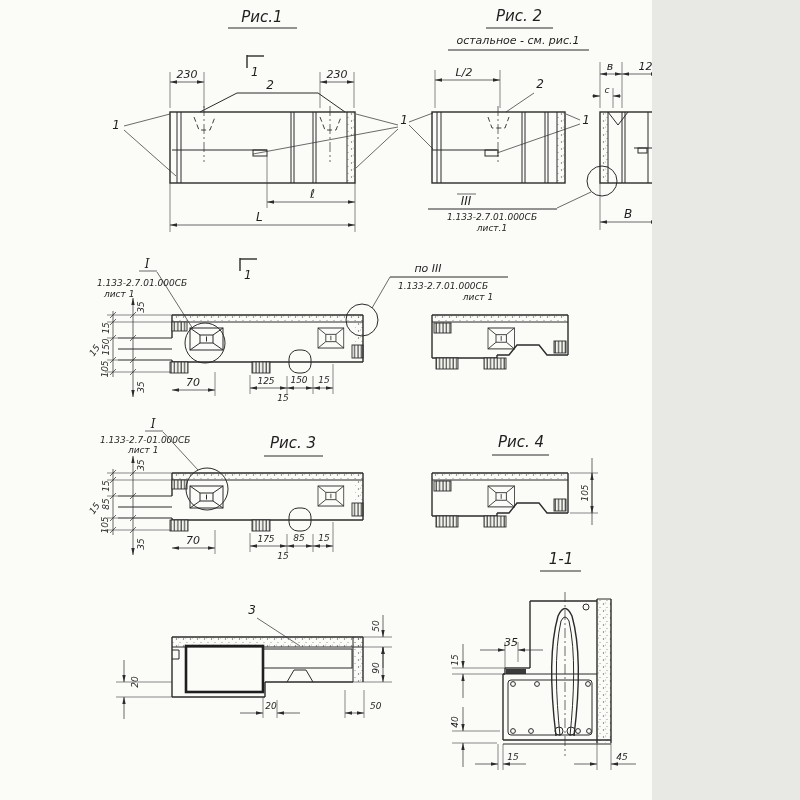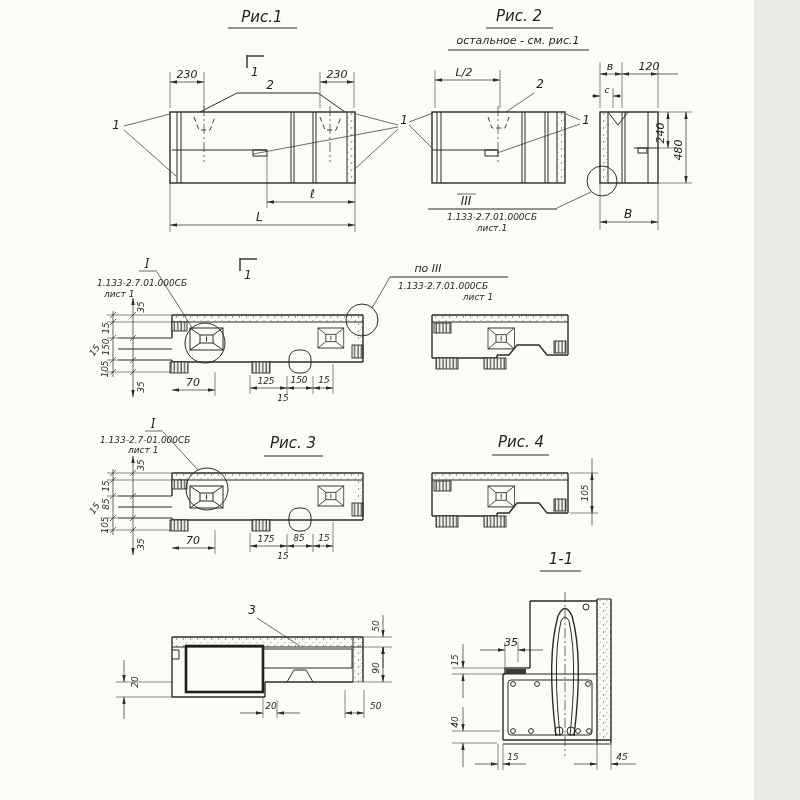--- a/index.html
+++ b/index.html
@@ -1,16 +1,16 @@
 <!DOCTYPE html>
 <html><head>
 <meta charset="utf-8">
 <style>
   html,body{margin:0;padding:0;background:#e8e8e4;}
-  #sheet{position:relative;width:754px;height:800px;background:#fbfbf8;overflow:hidden;}
+  #sheet{position:relative;width:652px;height:800px;background:#fbfbf8;overflow:hidden;}
   svg{position:absolute;left:0;top:0;}
   .ln{stroke:#2b2b2b;stroke-width:1;fill:none;stroke-linecap:butt;}
   .hl{stroke:#1e1e1e;stroke-width:2.6;fill:none;}
   .md{stroke:#2b2b2b;stroke-width:1.4;fill:none;}
   .dm{stroke:#2b2b2b;stroke-width:.7;fill:none;}
   .xt{stroke:#3a3a3a;stroke-width:.6;fill:none;}
   .dsh{stroke:#2b2b2b;stroke-width:.9;fill:none;stroke-dasharray:5 3;}
   .cl{stroke:#2b2b2b;stroke-width:.7;fill:none;stroke-dasharray:10 3 2 3;}
   .stp{fill:url(#stip);stroke:none;}
   .rbs{fill:url(#ribs);stroke:#2b2b2b;stroke-width:.9;}

